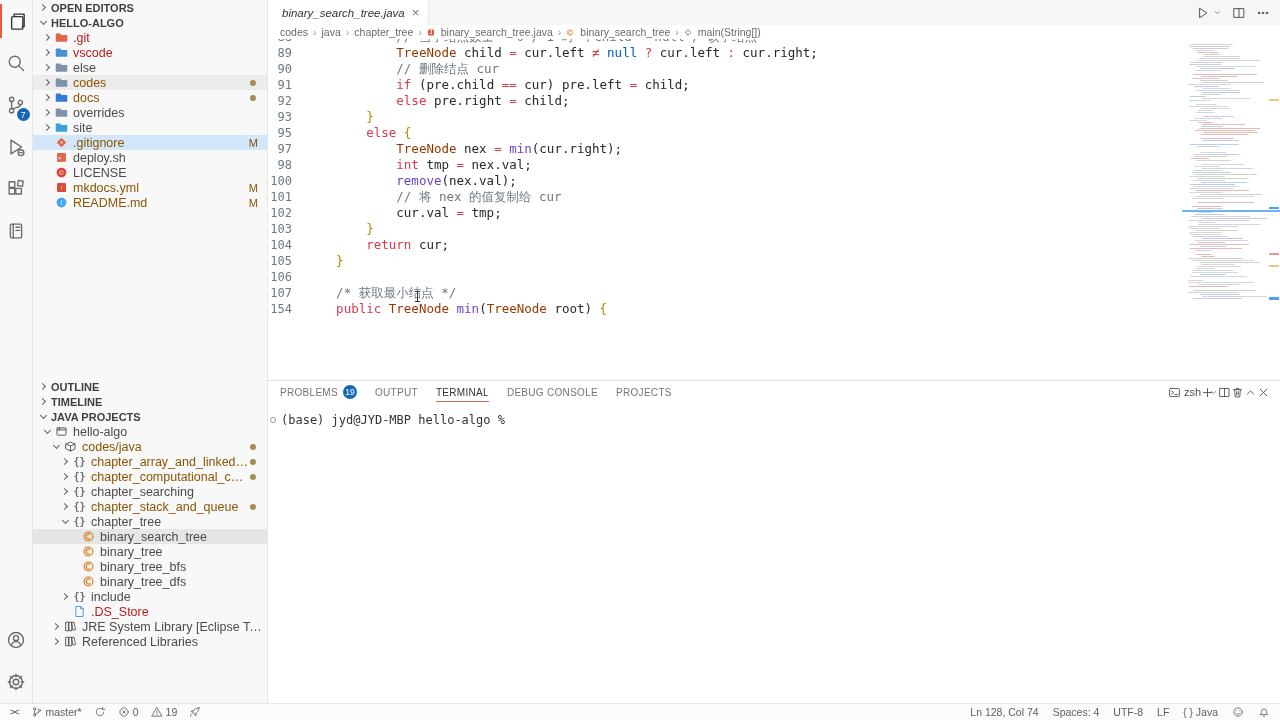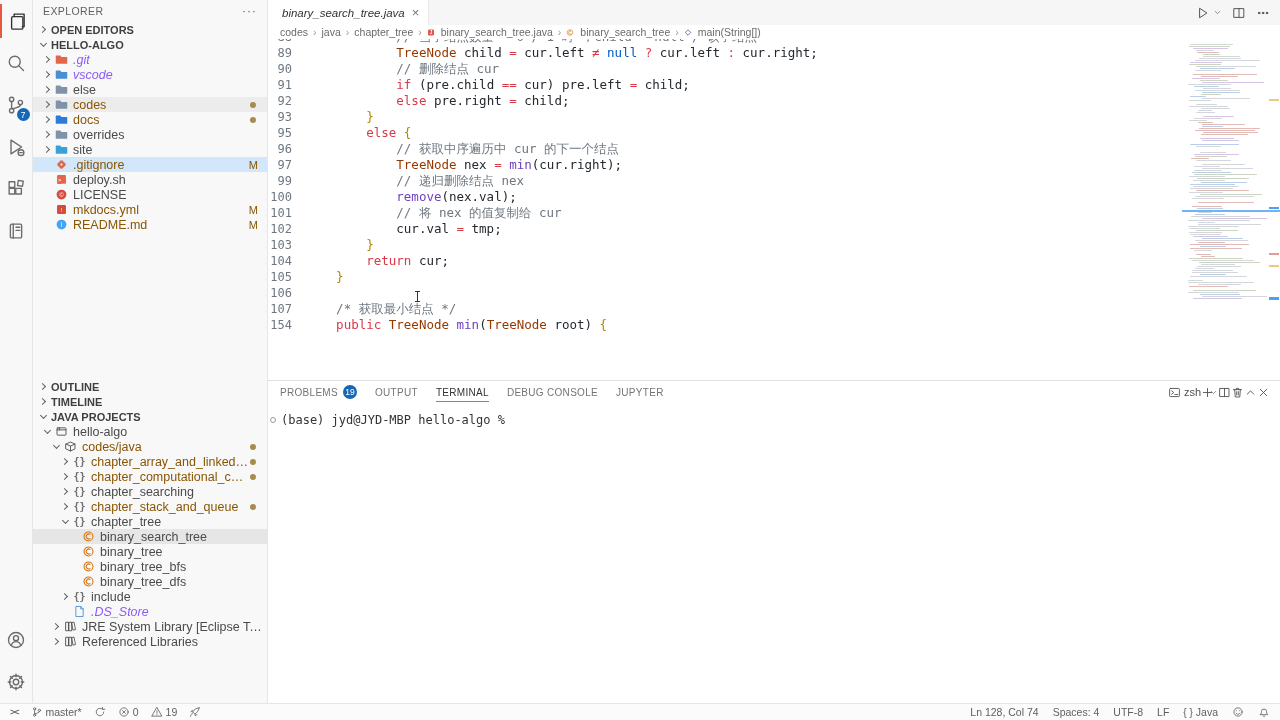--- a/index.html
+++ b/index.html
@@ -28,21 +28,21 @@
   .chev.r{transform:rotate(-45deg);margin:0 6px 0 3px;}
   .chev.d{transform:rotate(45deg);margin:-2px 5px 0 4px;}
   .chev.none{border:none;width:5px;margin:0 6px 0 3px;}
   .tree{flex:0 0 auto;}
   .trow{height:15px;display:flex;align-items:center;padding-left:8px;cursor:pointer;color:#4b4b4b;white-space:nowrap;}
   .trow .ficon{width:13px;height:13px;margin-right:5px;flex:0 0 auto;display:flex;align-items:center;justify-content:center;}
   .trow.sel-blue{background:#d3e7fa;}
   .trow.sel-gray{background:#e6e6e6;}
   .trow.hover{background:#ececec;}
   .trow .lbl{overflow:hidden;text-overflow:ellipsis;}
-  .trow .lbl.muted{color:#8b5cf6;font-style:italic;}
+  .trow .lbl.muted{color:#b91c1c;}
   .trow .lbl.mod{color:#895503;}
   .mbadge{margin-left:auto;margin-right:9px;color:#895503;font-size:11px;}
   .dot{margin-left:auto;margin-right:11px;width:6px;height:6px;border-radius:50%;background:#a68b4e;flex:0 0 auto;}
   .sb-fill{flex:1 1 auto;}
   .sb-lower{flex:0 0 auto;height:324px;overflow:hidden;}
 
   
   .editor{position:absolute;left:268px;top:0;width:1012px;height:380px;background:#fff;}
   .tabbar{position:absolute;left:0;top:0;right:0;height:25px;background:#f6f6f6;display:flex;}
   .tab{height:25px;background:#fff;display:flex;align-items:center;padding:0 9px;border-right:1px solid #e8e8e8;cursor:pointer;}
@@ -159,24 +159,20 @@
       <div class="ab-item">
         <svg viewBox="0 0 16 16" fill="none" stroke="currentColor" stroke-width="1.1" stroke-linecap="round" stroke-linejoin="round">
           <circle cx="8" cy="8" r="2.2"></circle>
           <circle cx="8" cy="8" r="5.2"></circle>
           <path d="M8 1.8v2M8 12.2v2M1.8 8h2M12.2 8h2M3.6 3.6l1.4 1.4M11 11l1.4 1.4M12.4 3.6L11 5M5 11l-1.4 1.4"></path>
         </svg>
       </div>
     </div>
 
   <div class="sidebar">
-    <div class="sb-header">
-      <span>EXPLORER</span>
-      <span class="more">···</span>
-    </div>
     <div class="sect-row">
       <span class="chev r"></span>
       <span>OPEN EDITORS</span>
     </div>
     <div class="sect-row">
       <span class="chev d"></span>
       <span>HELLO-ALGO</span>
     </div>
     <div class="tree" id="file-tree">
         <div class="trow">
@@ -533,23 +529,22 @@
       </div>
     <div class="code-area">
       <div class="code-scroll" id="code">
           <div class="cline"><span class="gut">88</span><span class="src"><span class="tok-d">            </span><span class="tok-c">// 当子结点数量 = 0 / 1 时 ，child = null / 该子结点</span></span></div>
           <div class="cline"><span class="gut">89</span><span class="src"><span class="tok-d">            </span><span class="tok-t">TreeNode</span><span class="tok-d"> child </span><span class="tok-o">=</span><span class="tok-d"> cur.left </span><span class="tok-o">≠</span><span class="tok-d"> </span><span class="tok-n">null</span><span class="tok-d"> </span><span class="tok-o">?</span><span class="tok-d"> cur.left </span><span class="tok-o">:</span><span class="tok-d"> cur.right;</span></span></div>
           <div class="cline"><span class="gut">90</span><span class="src"><span class="tok-d">            </span><span class="tok-c">// 删除结点 cur</span></span></div>
           <div class="cline"><span class="gut">91</span><span class="src"><span class="tok-d">            </span><span class="tok-k">if</span><span class="tok-d"> (pre.child </span><span class="tok-o">==</span><span class="tok-d"> cur) pre.left </span><span class="tok-o">=</span><span class="tok-d"> child;</span></span></div>
           <div class="cline"><span class="gut">92</span><span class="src"><span class="tok-d">            </span><span class="tok-k">else</span><span class="tok-d"> pre.right </span><span class="tok-o">=</span><span class="tok-d"> child;</span></span></div>
           <div class="cline"><span class="gut">93</span><span class="src"><span class="tok-d">        </span><span class="tok-b">}</span></span></div>
           <div class="cline"><span class="gut">95</span><span class="src"><span class="tok-d">        </span><span class="tok-k">else</span><span class="tok-d"> </span><span class="tok-b">{</span></span></div>
-          <div class="cline"><span class="gut">96</span><span class="src"><span class="tok-d">            </span><span class="tok-c">// 获取中序遍历中 cur 的下一个结点</span></span></div>
           <div class="cline"><span class="gut">97</span><span class="src"><span class="tok-d">            </span><span class="tok-t">TreeNode</span><span class="tok-d"> nex </span><span class="tok-o">=</span><span class="tok-d"> </span><span class="tok-f">min</span><span class="tok-d">(cur.right);</span></span></div>
-          <div class="cline"><span class="gut">99</span><span class="src"><span class="tok-d">            </span><span class="tok-c">// 递归删除结点 nex</span></span></div>
+          <div class="cline"><span class="gut">98</span><span class="src"><span class="tok-d">            </span><span class="tok-k">int</span><span class="tok-d"> tmp </span><span class="tok-o">=</span><span class="tok-d"> nex.val;</span></span></div>
           <div class="cline"><span class="gut">100</span><span class="src"><span class="tok-d">            </span><span class="tok-f">remove</span><span class="tok-d">(nex.val);</span></span></div>
           <div class="cline"><span class="gut">101</span><span class="src"><span class="tok-d">            </span><span class="tok-c">// 将 nex 的值复制给 cur</span></span></div>
           <div class="cline"><span class="gut">102</span><span class="src"><span class="tok-d">            cur.val </span><span class="tok-o">=</span><span class="tok-d"> tmp;</span></span></div>
           <div class="cline"><span class="gut">103</span><span class="src"><span class="tok-d">        </span><span class="tok-b">}</span></span></div>
           <div class="cline"><span class="gut">104</span><span class="src"><span class="tok-d">        </span><span class="tok-k">return</span><span class="tok-d"> cur;</span></span></div>
           <div class="cline"><span class="gut">105</span><span class="src"><span class="tok-d">    </span><span class="tok-b">}</span></span></div>
           <div class="cline"><span class="gut">106</span><span class="src"></span></div>
           <div class="cline"><span class="gut">107</span><span class="src"><span class="tok-d">    </span><span class="tok-c">/* 获取最小结点 */</span></span></div>
           <div class="cline"><span class="gut">154</span><span class="src"><span class="tok-d">    </span><span class="tok-k">public</span><span class="tok-d"> </span><span class="tok-t">TreeNode</span><span class="tok-d"> </span><span class="tok-f">min</span><span class="tok-d">(</span><span class="tok-t">TreeNode</span><span class="tok-d"> root) </span><span class="tok-b">{</span></span></div>
         </div>
@@ -704,21 +699,21 @@
         <div class="ptab">
           <span>OUTPUT</span>
         </div>
         <div class="ptab active">
           <span>TERMINAL</span>
         </div>
         <div class="ptab">
           <span>DEBUG CONSOLE</span>
         </div>
         <div class="ptab">
-          <span>JUPYTER</span>
+          <span>PROJECTS</span>
         </div>
         <div class="panel-actions">
           <span class="pa">
             <svg viewBox="0 0 16 16" fill="none" stroke="currentColor" stroke-width="1.1" stroke-linecap="round" stroke-linejoin="round">
               <rect x="2" y="3" width="12" height="10" rx="1"></rect>
               <path d="M4.5 6l2.5 2-2.5 2M8.5 10.5H12"></path>
             </svg>
             <span>zsh</span>
           </span>
           <span class="pa">

